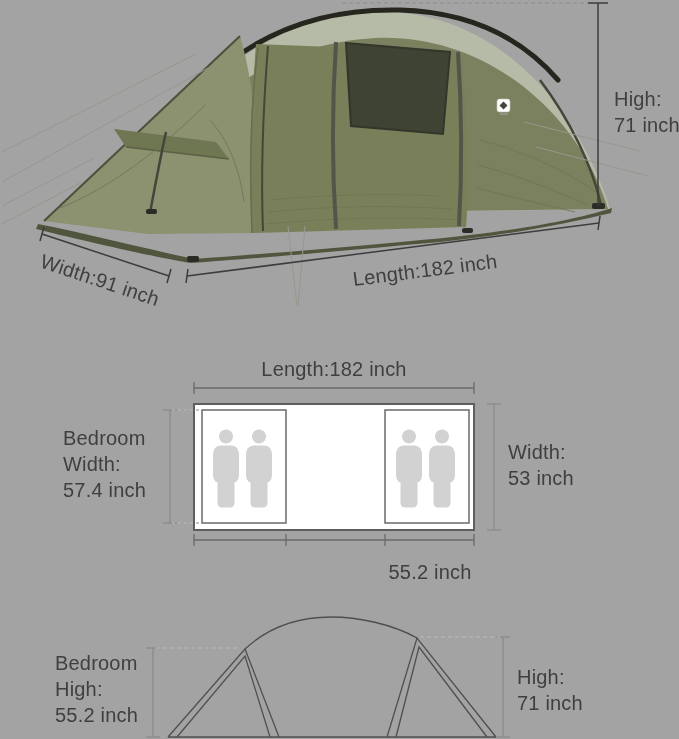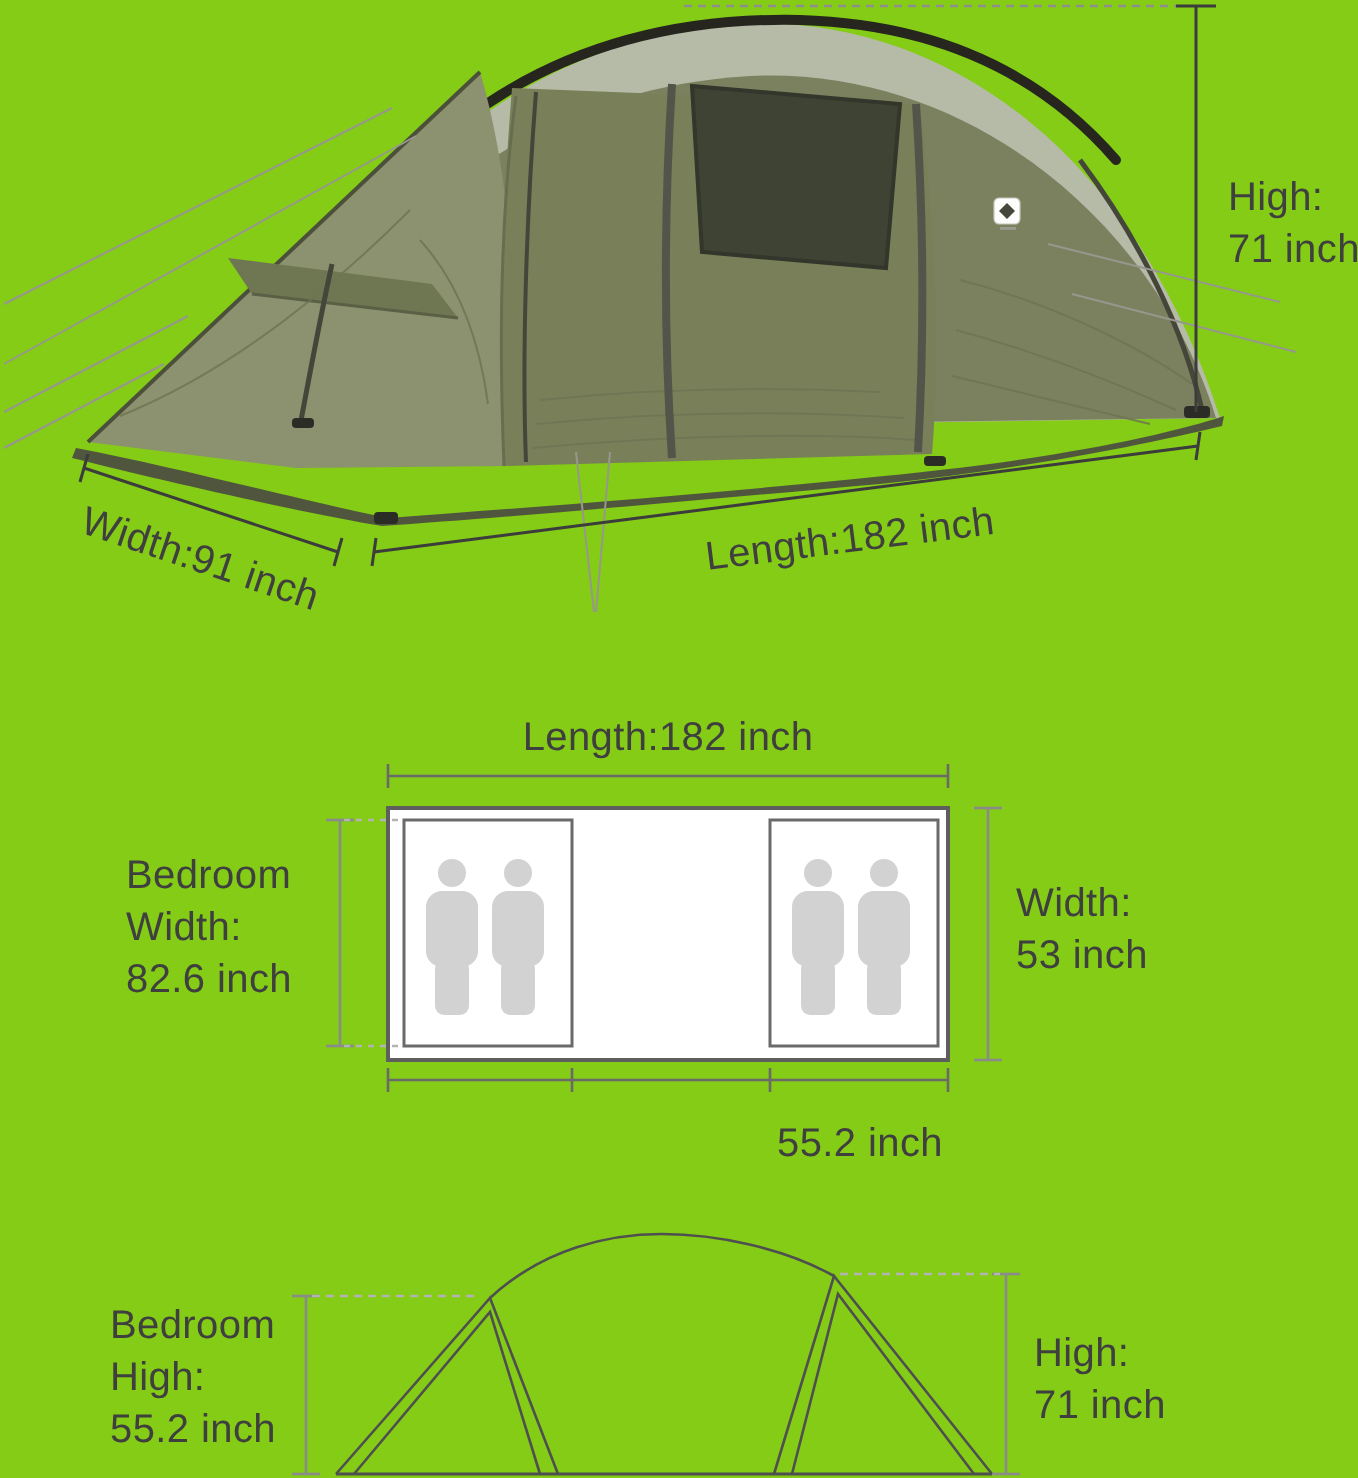--- a/index.html
+++ b/index.html
@@ -1,17 +1,17 @@
 <!DOCTYPE html>
 <html><head>
 <meta charset="utf-8">
 <style>
   html,body{margin:0;padding:0;background:#ffffff;}
   #stage{
-    position:relative;width:679px;height:739px;background:#84cc16;overflow:hidden;
+    position:relative;width:679px;height:739px;background:#a3a3a3;overflow:hidden;
     font-family:"Liberation Sans","DejaVu Sans",sans-serif;color:#3f3f3f;
   }
   .art{position:absolute;left:0;top:0;}
   .lbl{
     position:absolute;font-size:20px;line-height:26px;color:#3f3f3f;
     white-space:nowrap;letter-spacing:0.2px;
   }
   .lbl span{display:block;}
   .center{text-align:center;}
   .rot-length{transform:rotate(-7.2deg);transform-origin:center center;}
@@ -198,21 +198,21 @@
 
   <div class="lbl center rot-length" style="left:305px;top:257px;width:240px;">Length:182 inch</div>
 
   <div class="lbl center rot-width" style="left:10px;top:267px;width:180px;">Width:91 inch</div>
 
   <div class="lbl center" style="left:234px;top:356px;width:200px;">Length:182 inch</div>
 
   <div class="lbl" style="left:63px;top:425px;">
     <span>Bedroom</span>
     <span>Width:</span>
-    <span>82.6 inch</span>
+    <span>57.4 inch</span>
   </div>
 
   <div class="lbl" style="left:508px;top:439px;">
     <span>Width:</span>
     <span>53 inch</span>
   </div>
 
   <div class="lbl center" style="left:350px;top:559px;width:160px;">55.2 inch</div>
 
   <div class="lbl" style="left:55px;top:650px;">

